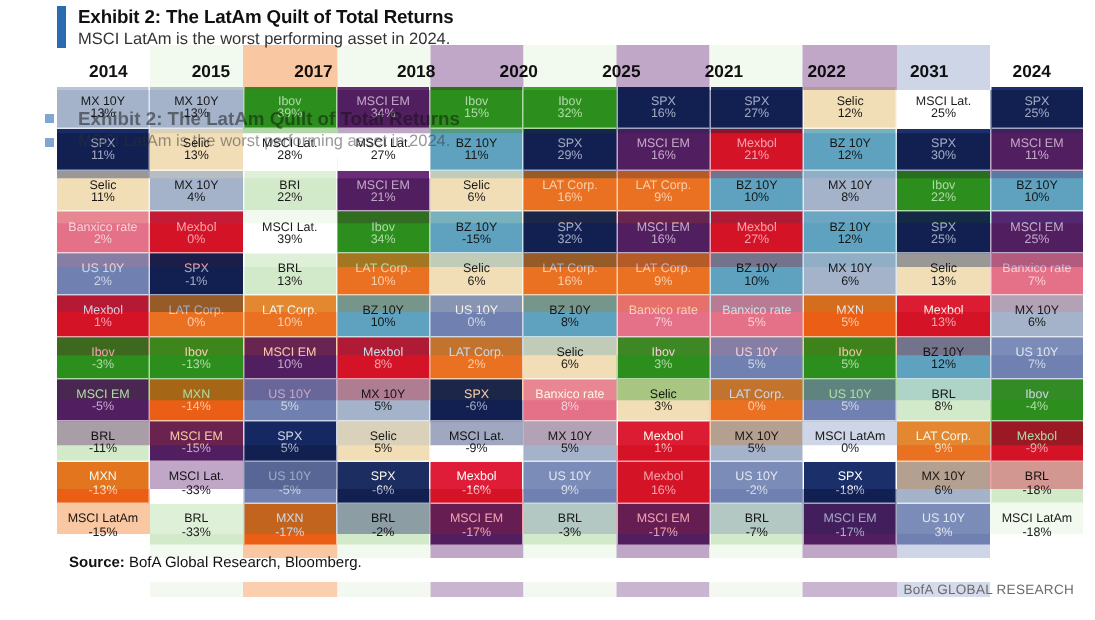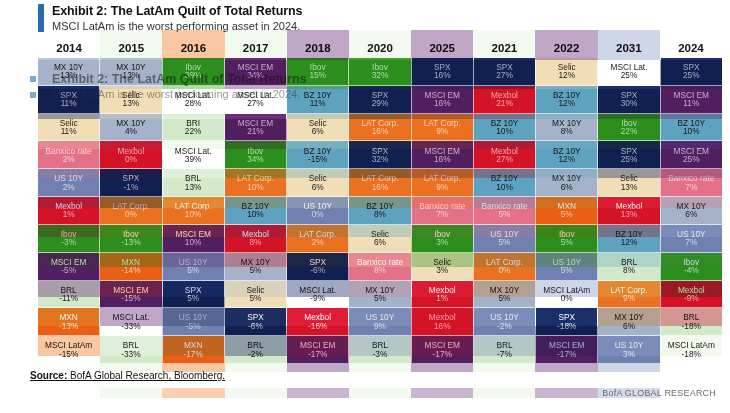--- a/index.html
+++ b/index.html
@@ -27,21 +27,21 @@
   .cell .vl{font-size:8.3px;white-space:nowrap;}
 
   
   #ghost{position:absolute;left:0;top:0;width:730px;height:413px;pointer-events:none;
          opacity:.42;mix-blend-mode:multiply;}
   #ghost .g1{position:absolute;left:38px;top:46px;width:684px;height:326px;}
   #ghost .g2{position:absolute;left:38px;top:30px;width:684px;height:326px;}
   .gcol{position:absolute;top:0;height:100%;}
 
   
-  #source{position:absolute;left:30px;top:370px;font-size:10px;color:#111111;white-space:nowrap;text-decoration:underline;}
+  #source{position:absolute;left:46px;top:370px;font-size:10px;color:#111111;white-space:nowrap;}
   #source b{font-weight:bold;}
   #bofa{position:absolute;right:14px;top:388px;font-size:9px;color:#6b6b6b;letter-spacing:.2px;white-space:nowrap;}
   #ghost-title{position:absolute;left:52px;top:72px;font-size:12.5px;font-weight:bold;color:#111;opacity:.5;white-space:nowrap;}
   #ghost-sub{position:absolute;left:52px;top:88px;font-size:11px;color:#333;opacity:.5;white-space:nowrap;}
   #ghost-sq1{position:absolute;left:30px;top:76px;width:6px;height:6px;background:#2b6cb0;opacity:.6;}
   #ghost-sq2{position:absolute;left:30px;top:92px;width:6px;height:6px;background:#2b6cb0;opacity:.6;}
   #ghost-footer{position:absolute;left:38px;top:388px;width:684px;height:10px;opacity:.35;}
 </style>
 </head>
 <body>
@@ -49,21 +49,20 @@
 <div id="header">
   <div id="accent-bar"></div>
   <div id="exhibit-title">Exhibit 2: The LatAm Quilt of Total Returns</div>
   <div id="exhibit-sub">MSCI LatAm is the worst performing asset in 2024.</div>
 </div>
 
 <div id="quilt">
   <div id="yearrow">
       <div class="yearcell">2014</div>
       <div class="yearcell">2015</div>
-      <div class="yearcell">2016</div>
       <div class="yearcell">2017</div>
       <div class="yearcell">2018</div>
       <div class="yearcell">2020</div>
       <div class="yearcell">2025</div>
       <div class="yearcell">2021</div>
       <div class="yearcell">2022</div>
       <div class="yearcell">2031</div>
       <div class="yearcell">2024</div>
     </div>
   <div id="grid">

